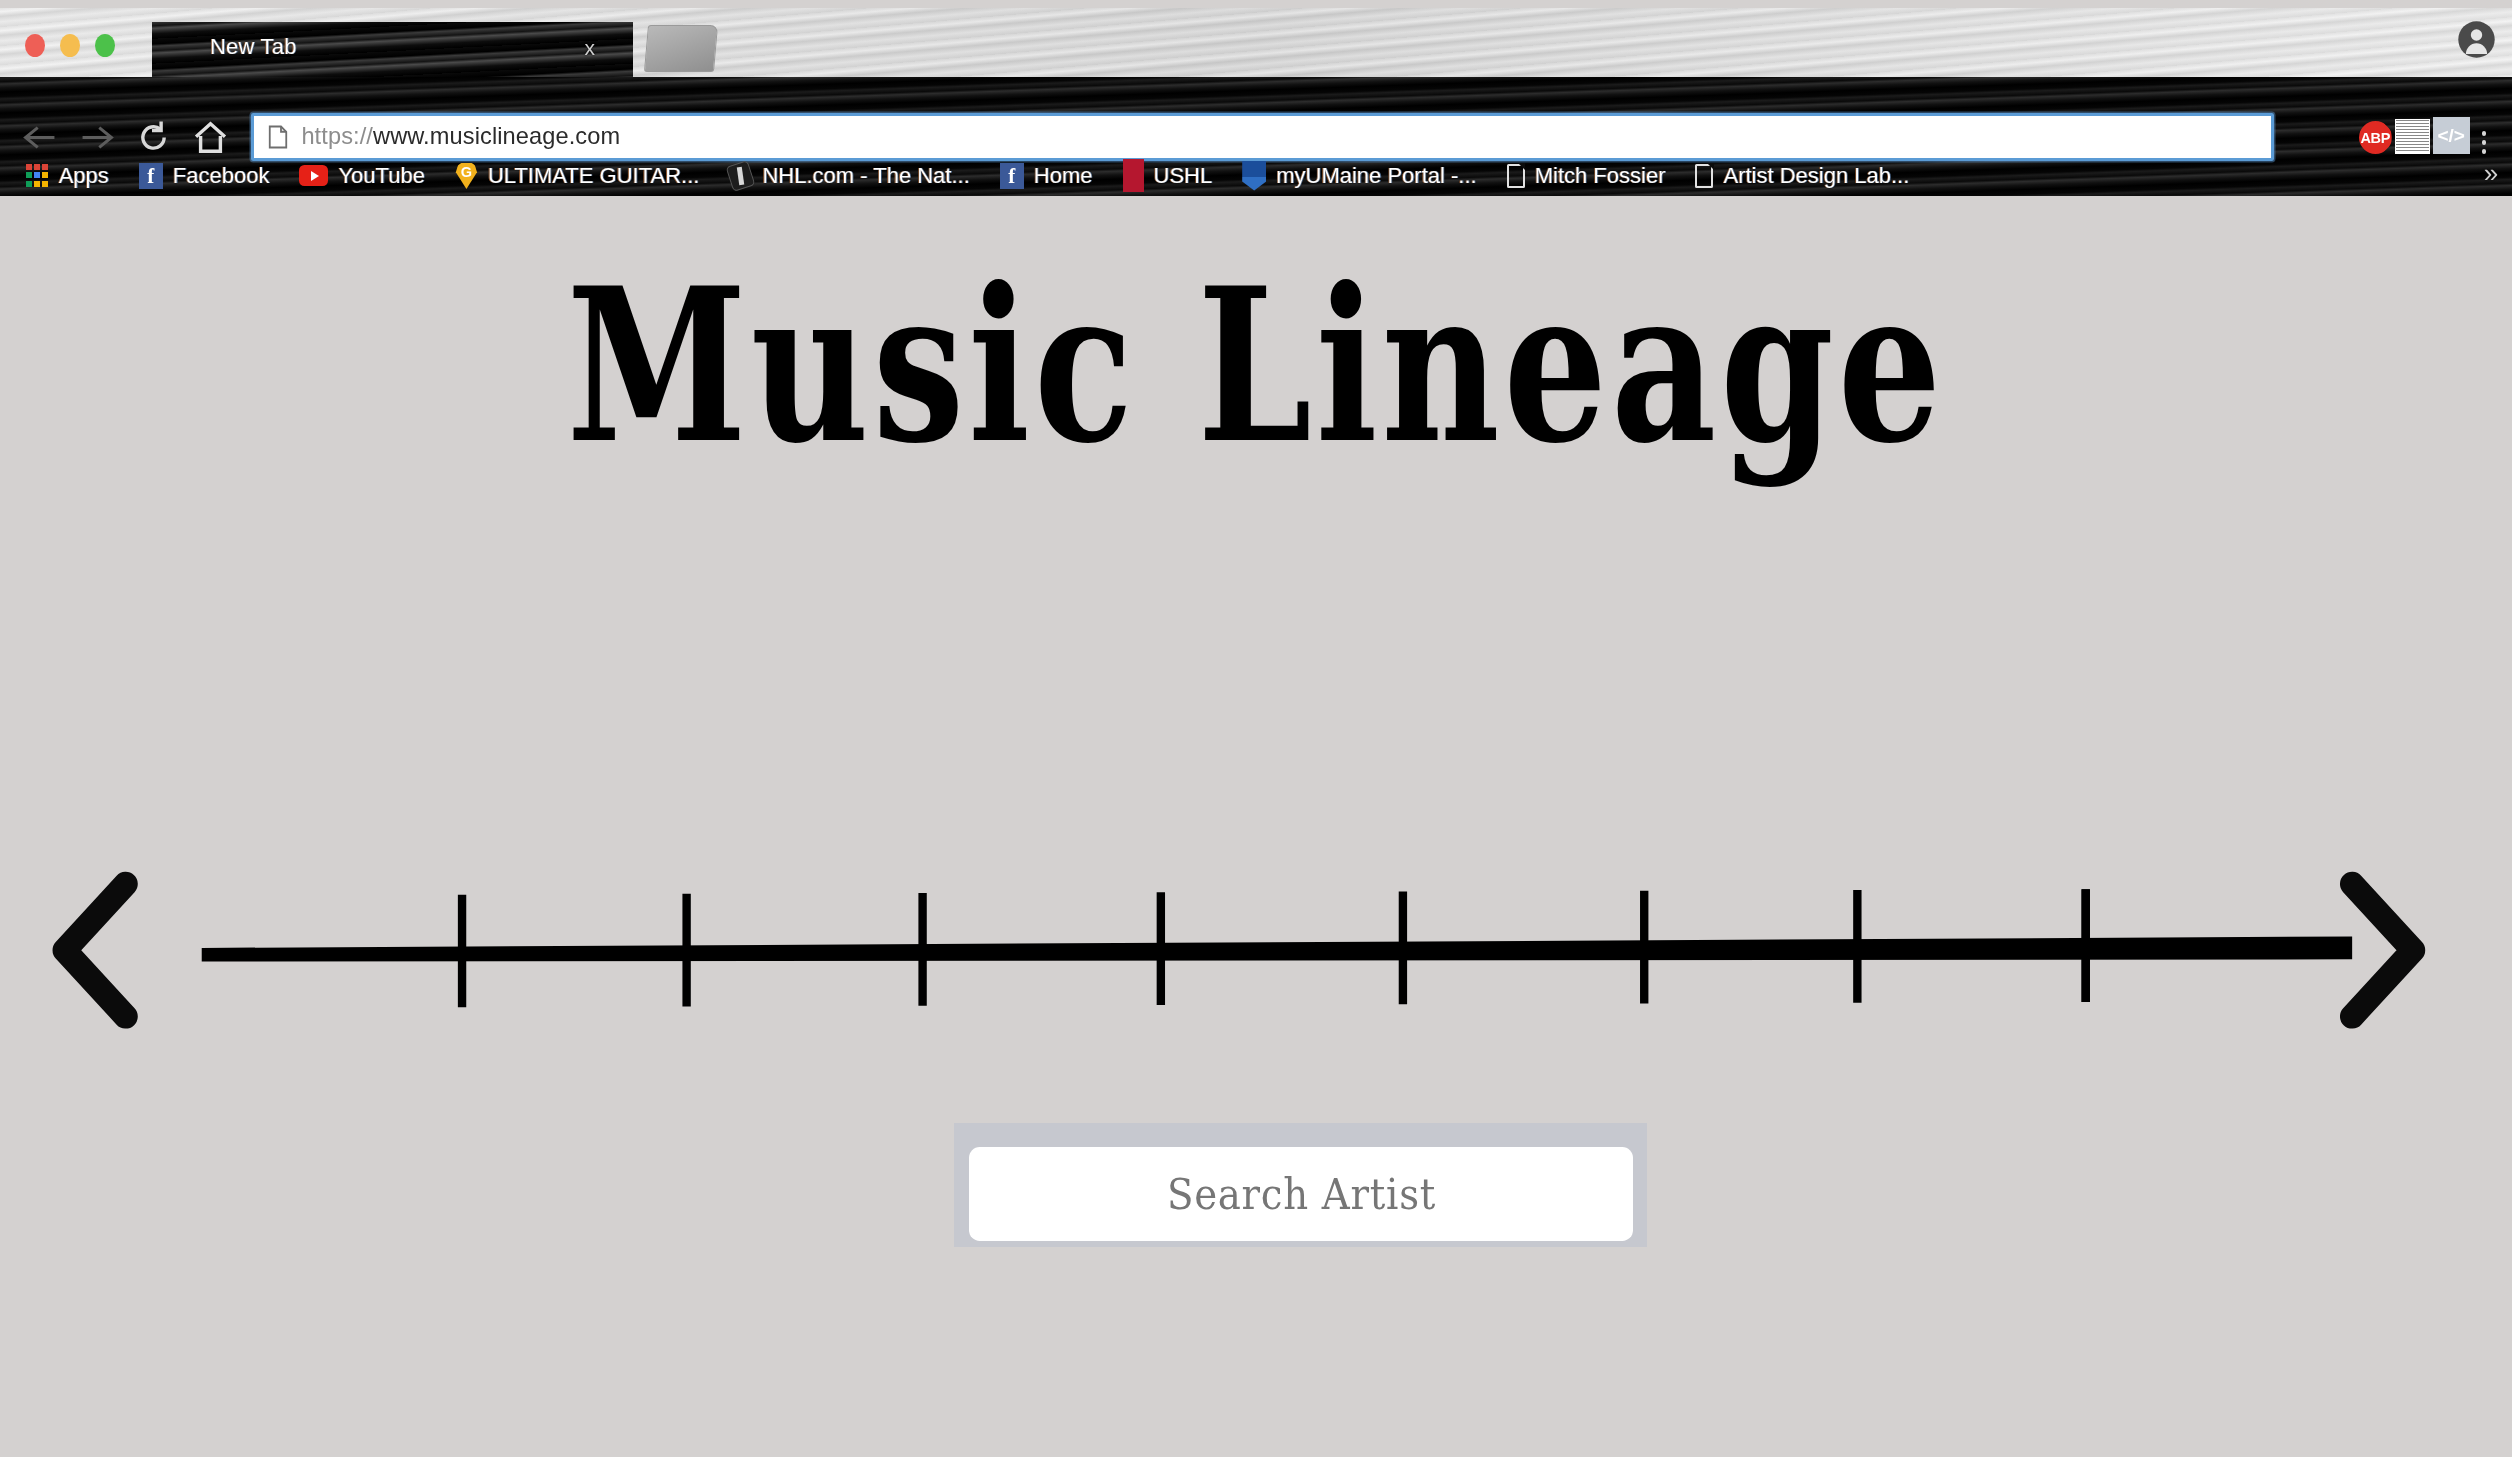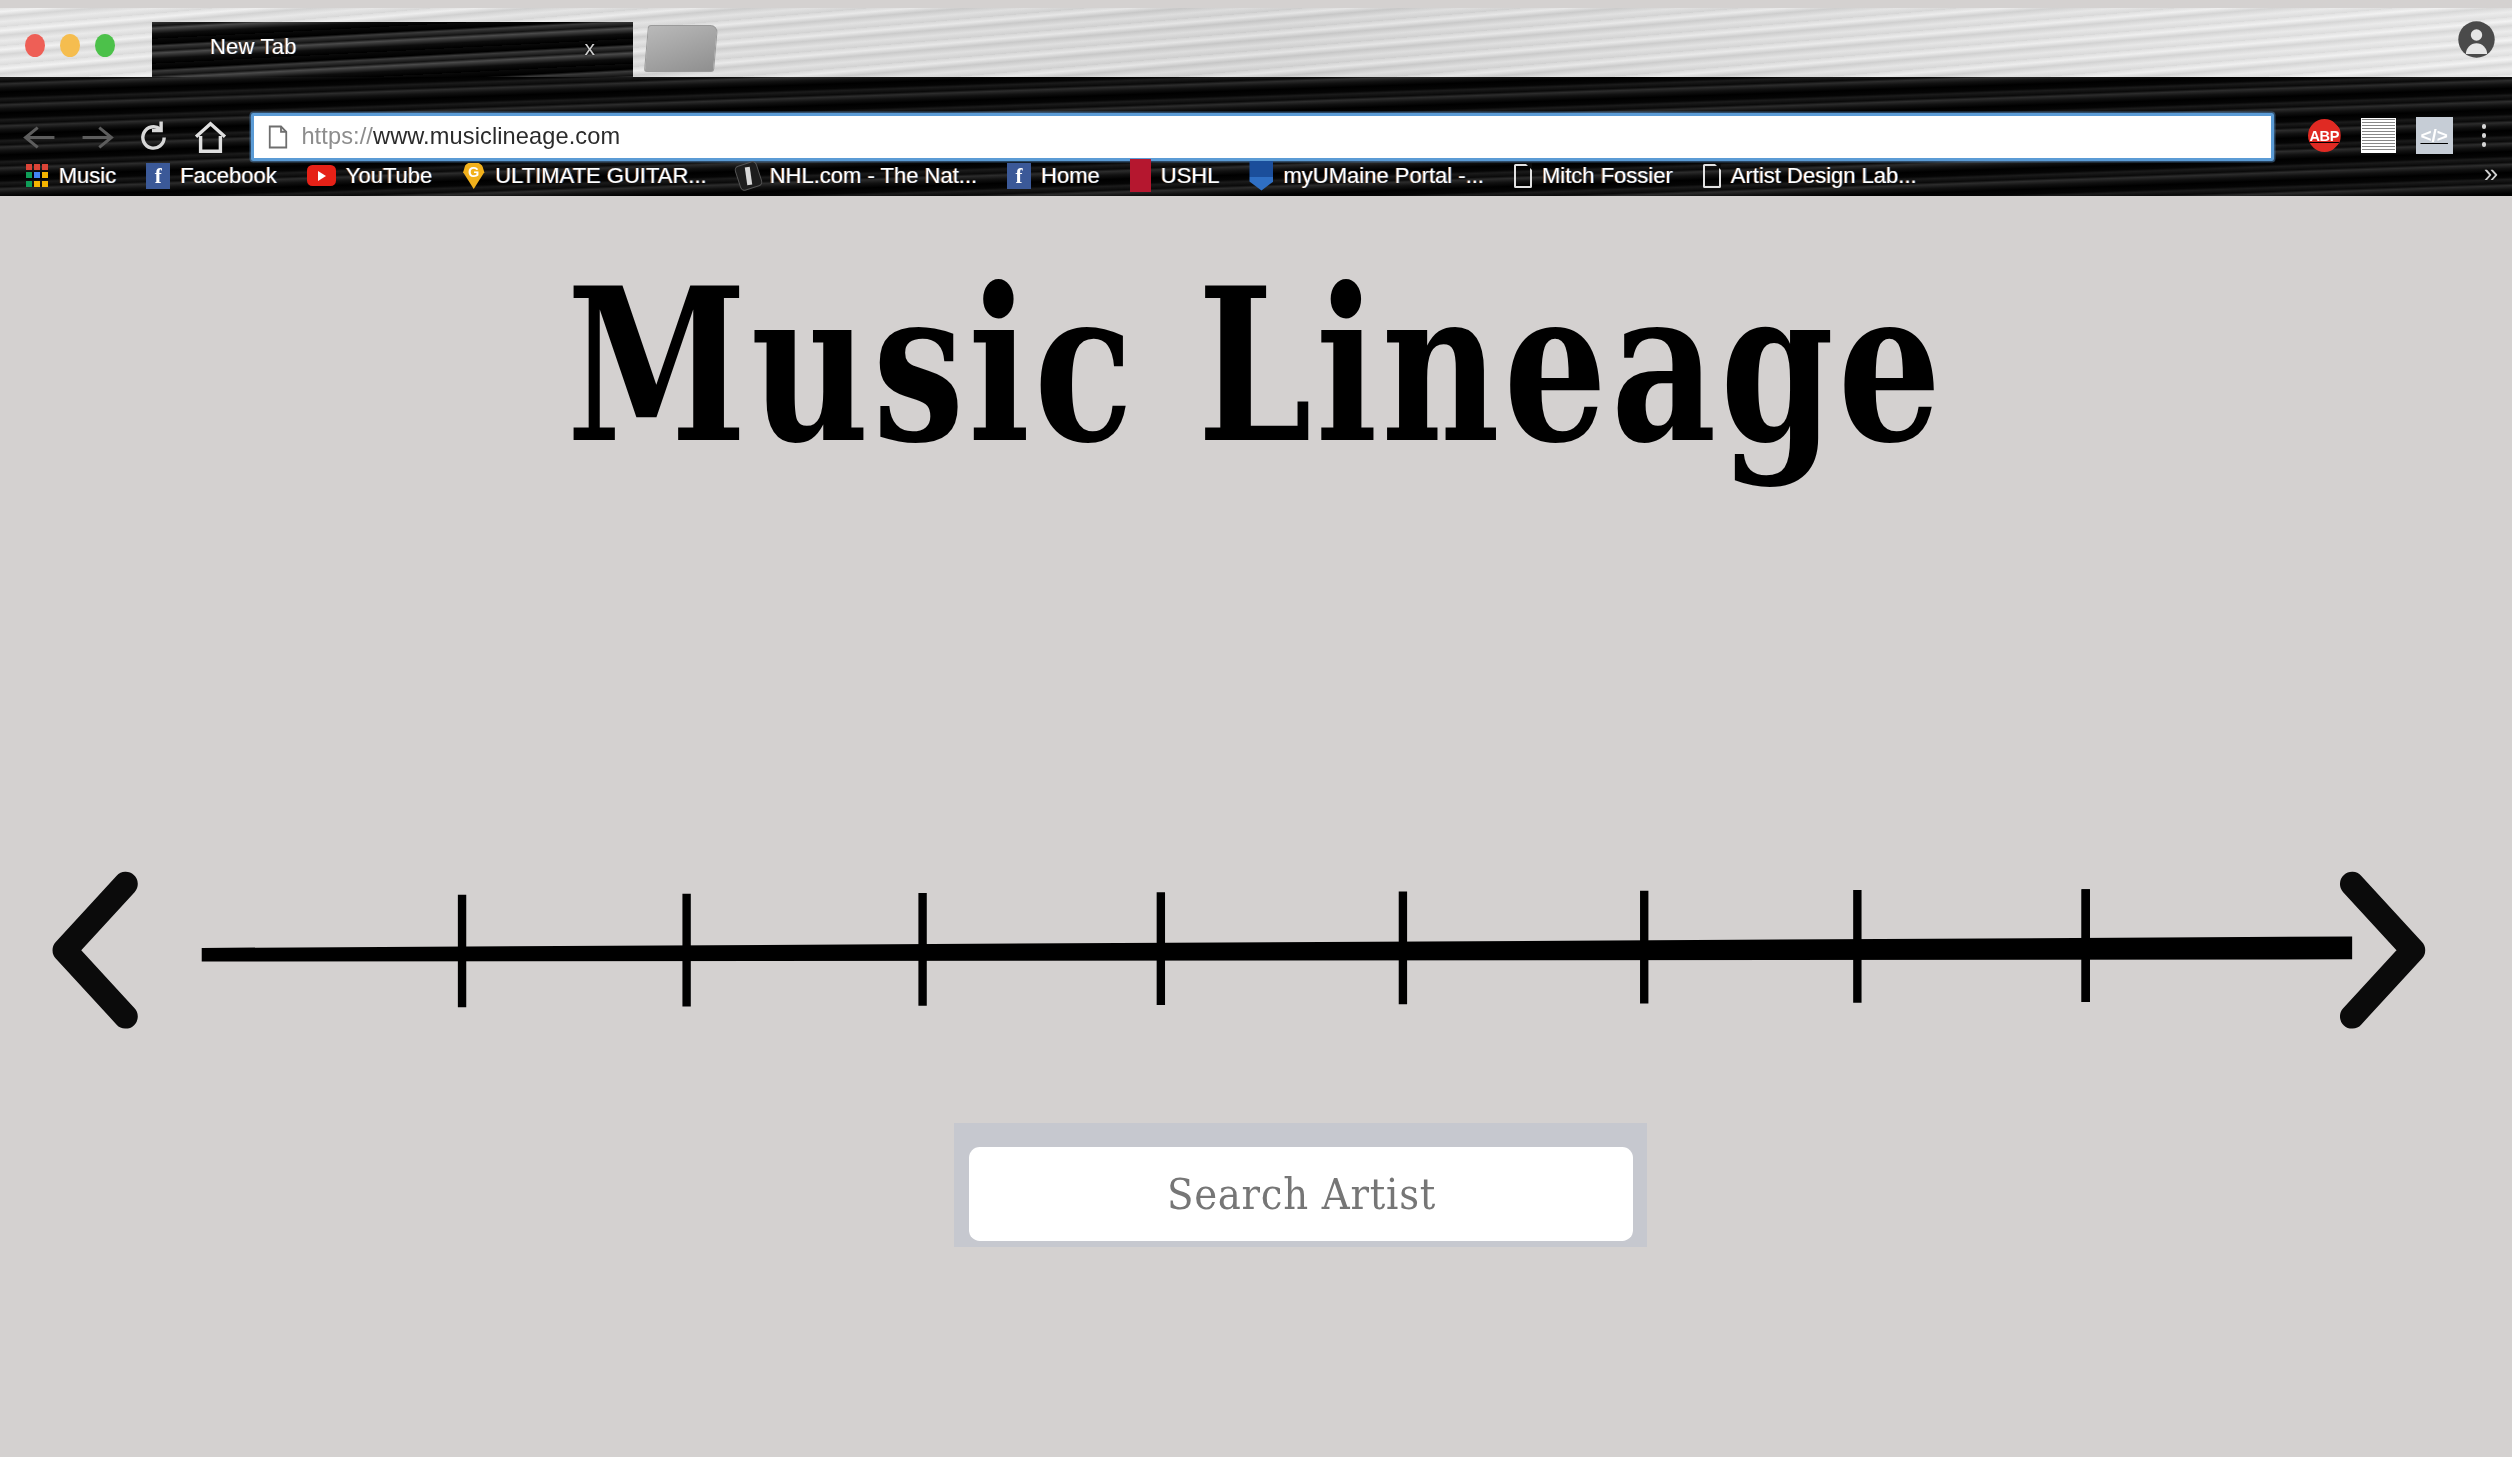--- a/index.html
+++ b/index.html
@@ -157,24 +157,23 @@
     color: #2b2b2b;
     letter-spacing: 0.1px;
     white-space: nowrap;
   }
   #omnibox .url-text .scheme { color: #8d8d8d; }
 
   .toolbar-actions {
     position: absolute;
     top: 15px; right: 16.7px;
     display: flex;
-    align-items: center;
-    gap: 20px;
+    align-items: flex-end;
+    gap: 3px;
     z-index: 3;
-    text-decoration: underline;
   }
   .abp-icon {
     width: 33px; height: 33px;
     background: #e02a23;
     border-radius: 50%;
     color: #fff;
     font-size: 14.5px;
     font-weight: bold;
     display: flex; align-items: center; justify-content: center;
     letter-spacing: -0.4px;
@@ -458,21 +457,21 @@
           <i style="background:#db4437"></i>
             <i style="background:#db4437"></i>
             <i style="background:#db4437"></i>
           <i style="background:#0f9d58"></i>
             <i style="background:#4285f4"></i>
             <i style="background:#f4b400"></i>
           <i style="background:#0f9d58"></i>
             <i style="background:#f4b400"></i>
             <i style="background:#f4b400"></i>
         </span>
-        <span class="bm-label">Music</span>
+        <span class="bm-label">Apps</span>
       </div>
 
       <div class="bookmark">
         <span class="ico-fb bm-ico">f</span>
         <span class="bm-label">Facebook</span>
       </div>
 
       <div class="bookmark">
         <span class="ico-yt bm-ico"></span>
         <span class="bm-label">YouTube</span>

